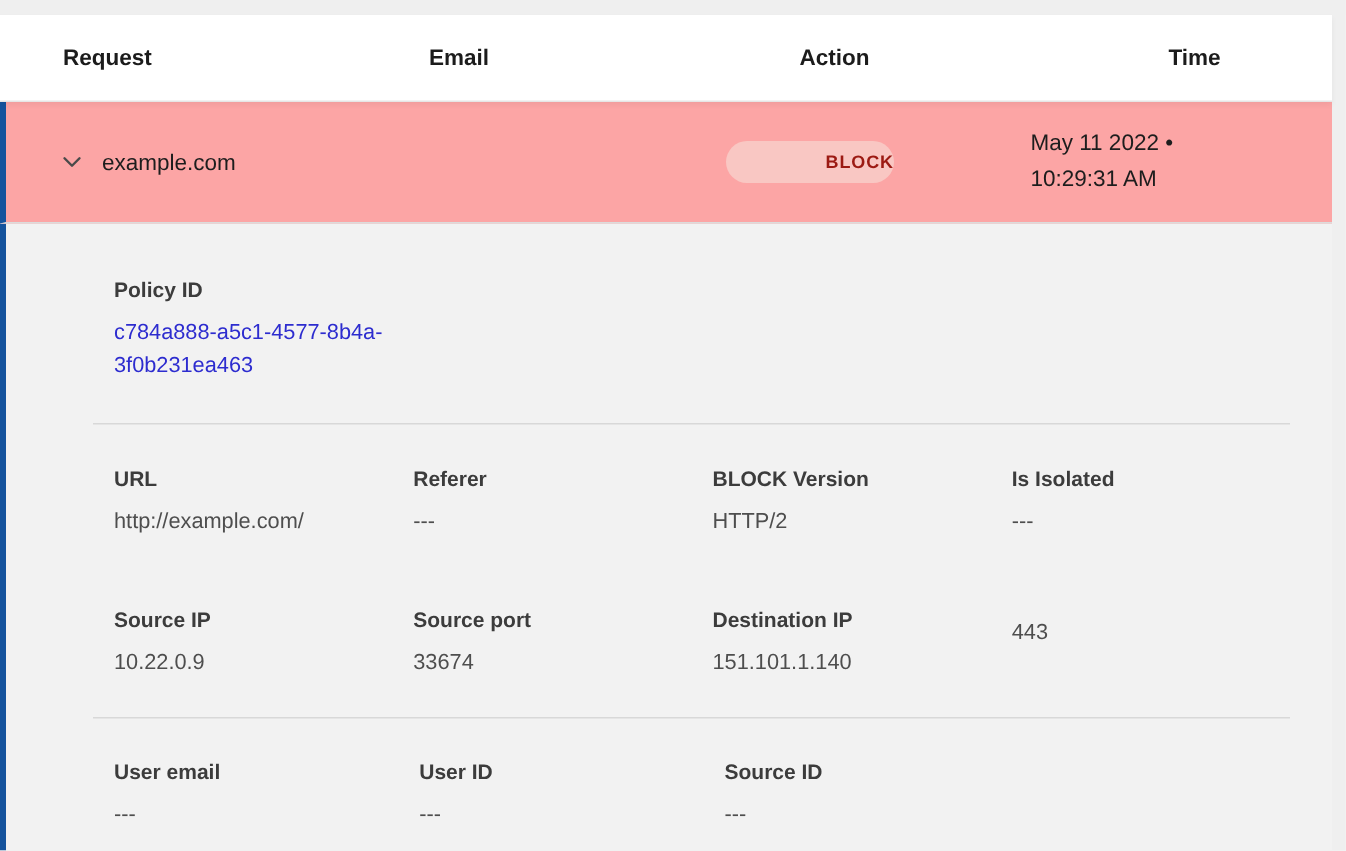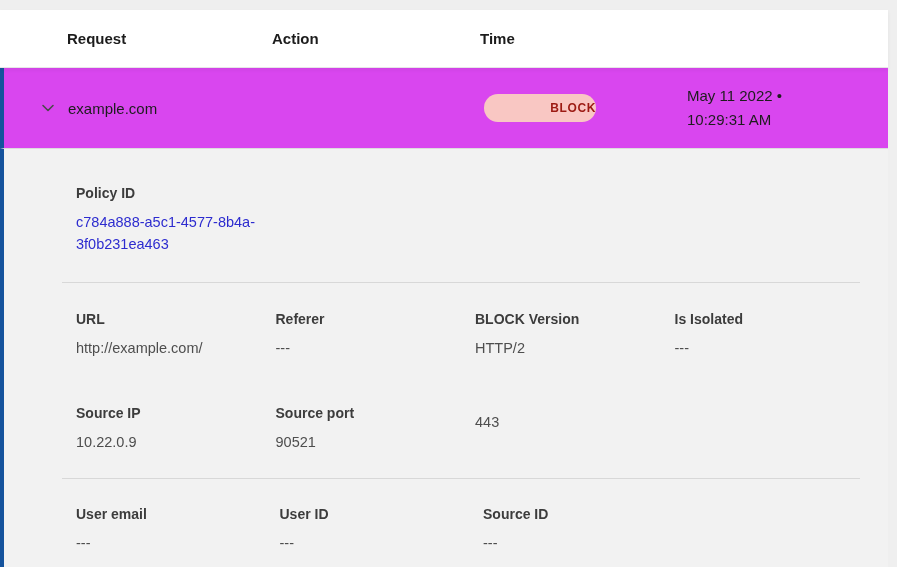--- a/index.html
+++ b/index.html
@@ -15,33 +15,33 @@
   }
   .top-strip { height: 10px; width: 897px; background: #efefef; flex: 0 0 auto; }
 
   
   .thead {
     width: 888px; height: 58px; flex: 0 0 auto;
     background: #ffffff;
     display: grid;
     grid-template-columns: 205px 208px 207px 1fr;
     align-items: center;
-    padding-left: 67px;
+    padding-left: 42px;
     border-bottom: 1px solid #e6e6e6;
     box-shadow: 0 2px 4px rgba(0,0,0,0.05);
-    position: relative; z-index: 2;
+    position: relative; z-index: 2; gap: 39px;
   }
   .thead .hcell {
     font-size: 15px; font-weight: bold; color: #1c1c1c;
   }
 
   
   .trow {
     width: 888px; height: 81px; flex: 0 0 auto;
-    background: #d946ef;
+    background: #fca5a5;
     border-left: 4px solid #15539d;
     border-bottom: 1px solid #dcdcdc;
     display: grid;
     grid-template-columns: 232px 208px 207px 1fr;
     align-items: center;
     padding-left: 36px;
     position: relative; z-index: 1;
   }
   .req-cell { display: flex; align-items: center; }
   .chevron {
@@ -107,20 +107,21 @@
   .grid-c { margin-top: 25px; gap: 16px; }
 </style>
 </head>
 <body>
 
 <div class="page">
   <div class="top-strip"></div>
 
   <div class="thead">
     <div class="hcell">Request</div>
+    <div class="hcell">Email</div>
     <div class="hcell">Action</div>
     <div class="hcell">Time</div>
   </div>
 
   <div class="trow">
     <div class="req-cell">
       <span class="chevron">
         <svg width="16" height="16" viewBox="0 0 16 16">
           <path d="M3 5.5 L8 10.5 L13 5.5" fill="none" stroke="#4a4a4a" stroke-width="1.6" stroke-linecap="round" stroke-linejoin="round"></path>
         </svg>
@@ -163,21 +164,25 @@
         </div>
       </div>
 
       <div class="field-grid grid-b">
         <div class="cell">
           <div class="field-label">Source IP</div>
           <div class="field-value">10.22.0.9</div>
         </div>
         <div class="cell">
           <div class="field-label">Source port</div>
-          <div class="field-value">90521</div>
+          <div class="field-value">33674</div>
+        </div>
+        <div class="cell">
+          <div class="field-label">Destination IP</div>
+          <div class="field-value">151.101.1.140</div>
         </div>
         <div class="cell">
           <div class="field-value">443</div>
         </div>
       </div>
 
       <hr class="divider hr2">
 
       <div class="field-grid grid-c">
         <div class="cell">

